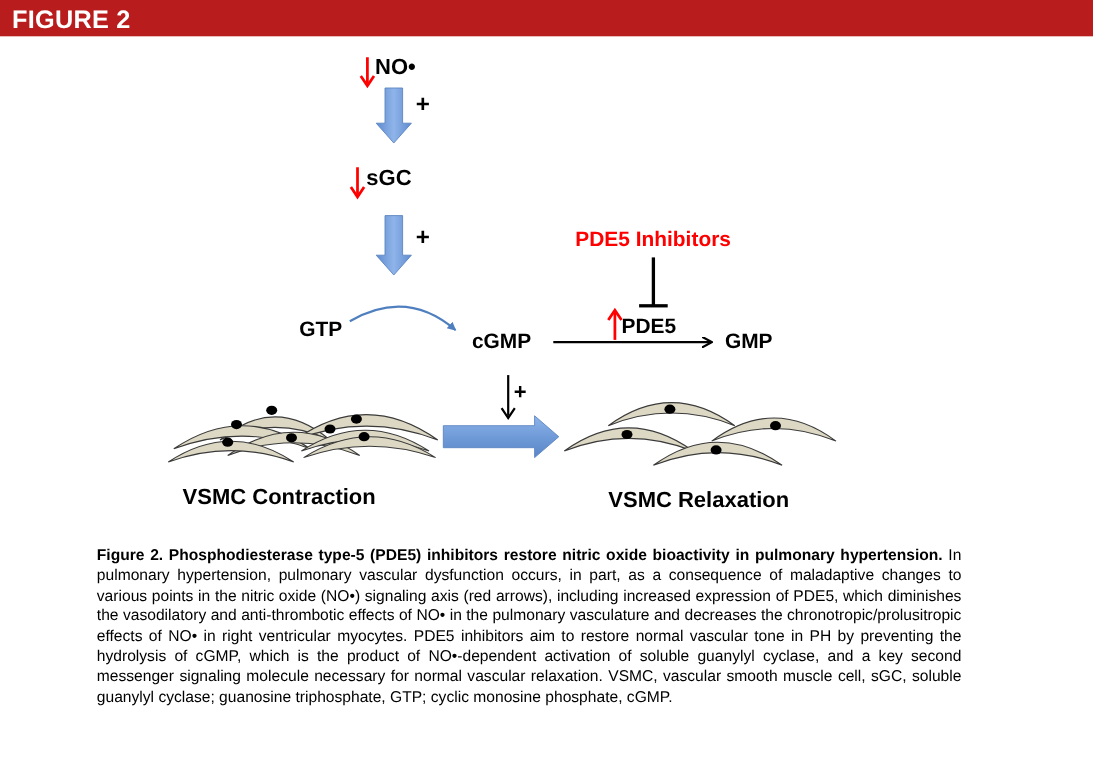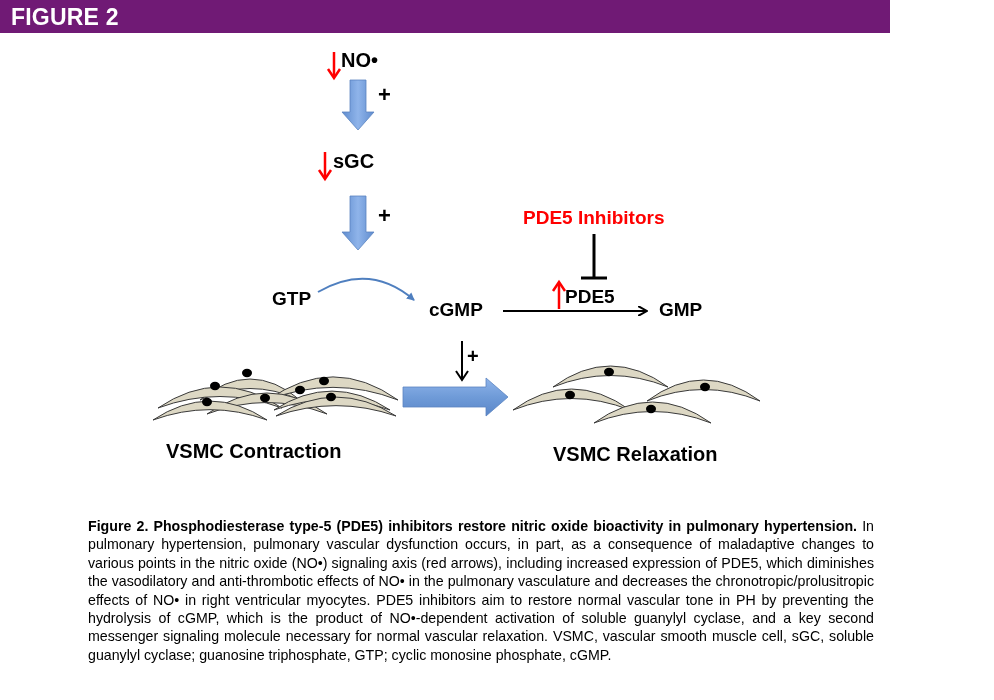--- a/index.html
+++ b/index.html
@@ -1,21 +1,21 @@
 <!DOCTYPE html>
 <html><head>
 <meta charset="utf-8">
 <style>
   html, body { margin: 0; padding: 0; background: #ffffff; }
   body { width: 994px; height: 700px; position: relative; overflow: hidden; font-family: "Liberation Sans", sans-serif; }
-  .title-bar { position: absolute; left: 0; top: 0; width: 890px; height: 33px; background: #701a75; }
+  .title-bar { position: absolute; left: 0; top: 0; width: 994px; height: 33px; background: #b91c1c; }
   .title-text { position: absolute; left: 11px; top: 4px; color: #ffffff; font-weight: bold; font-size: 23px; font-family: "Liberation Sans", sans-serif; letter-spacing: 0.2px; }
   svg.diagram { position: absolute; left: 0; top: 33px; width: 994px; height: 467px; }
   .lbl { font-family: "Liberation Sans", sans-serif; font-weight: bold; fill: #000000; }
-  .caption { position: absolute; left: 88px; top: 517px; width: 786px; font-family: "Liberation Sans", sans-serif; font-size: 14.2px; line-height: 18.4px; color: #000; text-align: justify; }
+  .caption { position: absolute; left: 88px; top: 496px; width: 786px; font-family: "Liberation Sans", sans-serif; font-size: 14.2px; line-height: 18.4px; color: #000; text-align: justify; }
   .caption b { font-weight: bold; }
 </style>
 </head>
 <body>
 
 <div class="title-bar">
   <span class="title-text">FIGURE 2</span>
 </div>
 
 <svg class="diagram" viewBox="0 33 994 467">

